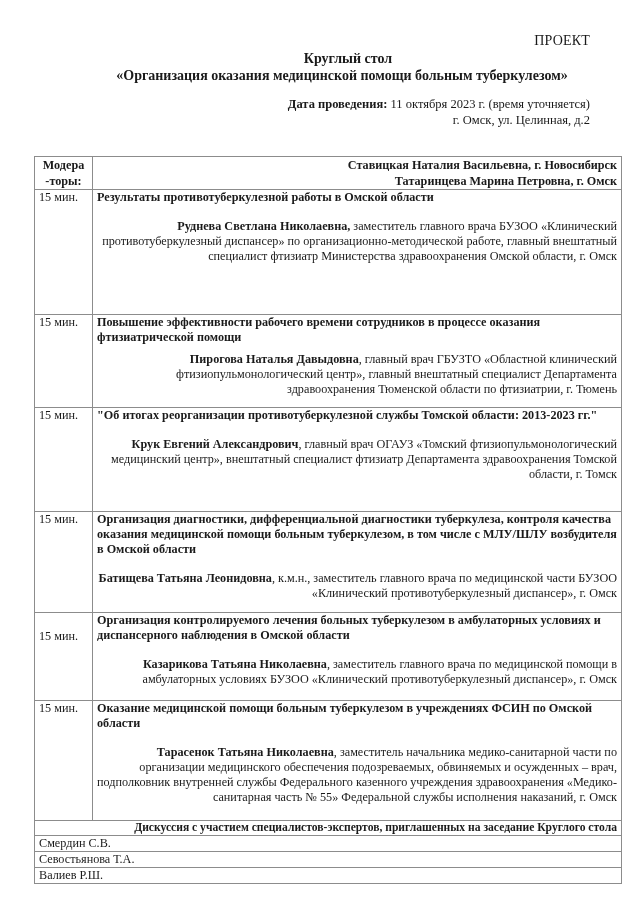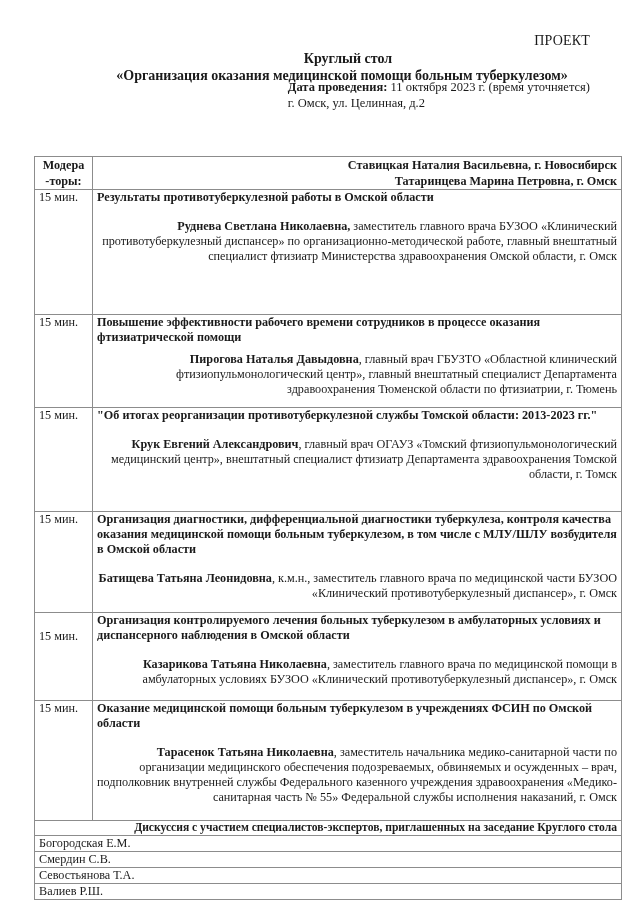--- a/index.html
+++ b/index.html
@@ -40,21 +40,22 @@
       width: 684px;
       top: 67px;
       text-align: center;
       font-weight: bold;
       font-size: 14px;
       line-height: 17px;
     }
     .meta {
       position: absolute;
       right: 46px;
-      top: 80px;
+      top: 97px;
+      text-align: right;
       font-size: 12.5px;
       line-height: 15.5px;
     }
     .meta b { font-weight: bold; }
 
     table.agenda {
       position: absolute;
       left: 34px;
       top: 156px;
       width: 588px;
@@ -185,23 +186,20 @@
         <span class="topic">Оказание медицинской помощи больным  туберкулезом в учреждениях ФСИН по Омской области</span>
         <span class="gap"></span>
         <span class="speaker"><span class="name">Тарасенок Татьяна Николаевна</span><span>,  заместитель начальника медико-санитарной части по организации медицинского обеспечения подозреваемых, обвиняемых и осужденных – врач, подполковник внутренней службы Федерального казенного учреждения здравоохранения «Медико-санитарная часть № 55» Федеральной службы исполнения наказаний, г. Омск</span></span>
       </td>
     </tr>
 
     <tr>
       <td colspan="2" class="disc">Дискуссия с участием специалистов-экспертов, приглашенных на заседание Круглого стола</td>
     </tr>
     <tr>
-      <td colspan="2" class="expert">Богородская Е.М.</td>
-    </tr>
-    <tr>
       <td colspan="2" class="expert">Смердин С.В.</td>
     </tr>
     <tr>
       <td colspan="2" class="expert">Севостьянова Т.А.</td>
     </tr>
     <tr>
       <td colspan="2" class="expert">Валиев Р.Ш.</td>
     </tr>
   </tbody>
 </table>

